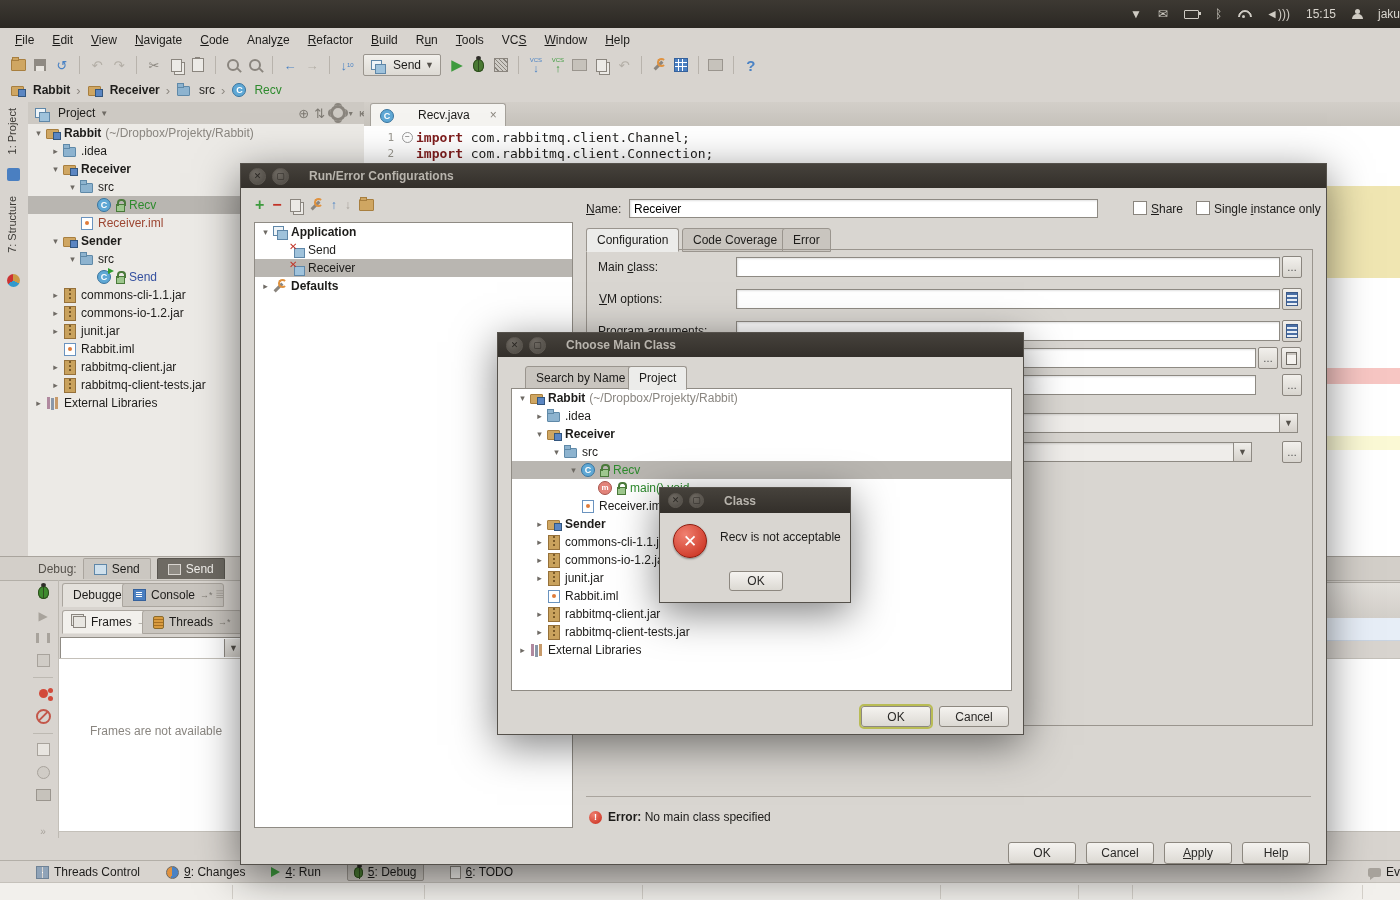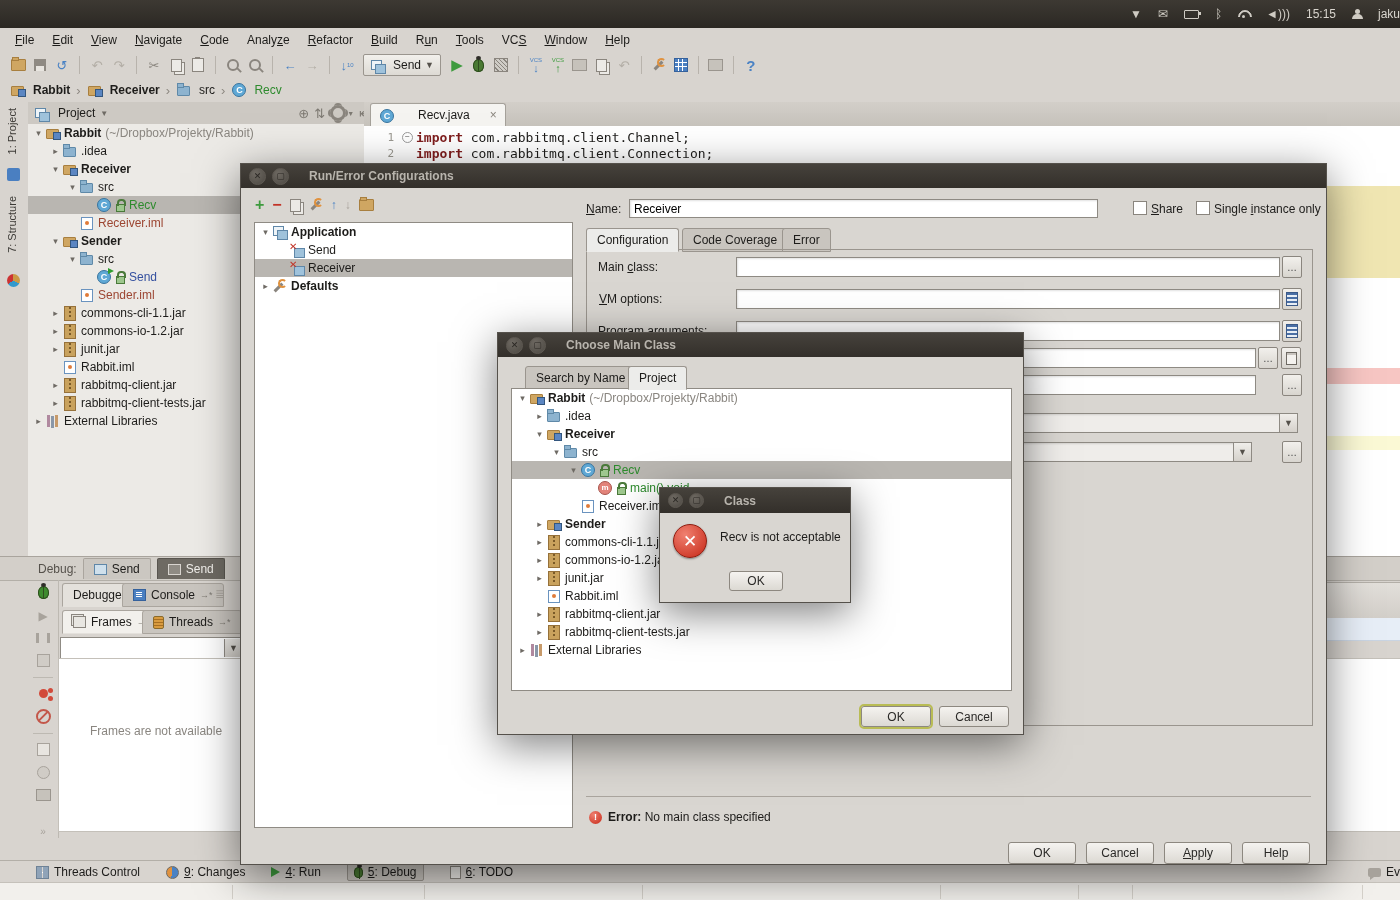--- a/index.html
+++ b/index.html
@@ -372,25 +372,20 @@
         <span class="caret">▾</span>
         <span class="ti folder"></span>
         <span class="">src</span>
       </div>
       <div class="trow" style="padding-left: 55px;">
         <span class="caret"></span>
         <span class="ti class class-run"></span>
         <span class="ti lock-green"></span>
         <span class="blue">Send</span>
       </div>
-      <div class="trow" style="padding-left: 38px;">
-        <span class="caret"></span>
-        <span class="ti iml"></span>
-        <span class="maroon">Sender.iml</span>
-      </div>
       <div class="trow" style="padding-left: 21px;">
         <span class="caret">▸</span>
         <span class="ti jar"></span>
         <span class="">commons-cli-1.1.jar</span>
       </div>
       <div class="trow" style="padding-left: 21px;">
         <span class="caret">▸</span>
         <span class="ti jar"></span>
         <span class="">commons-io-1.2.jar</span>
       </div>

